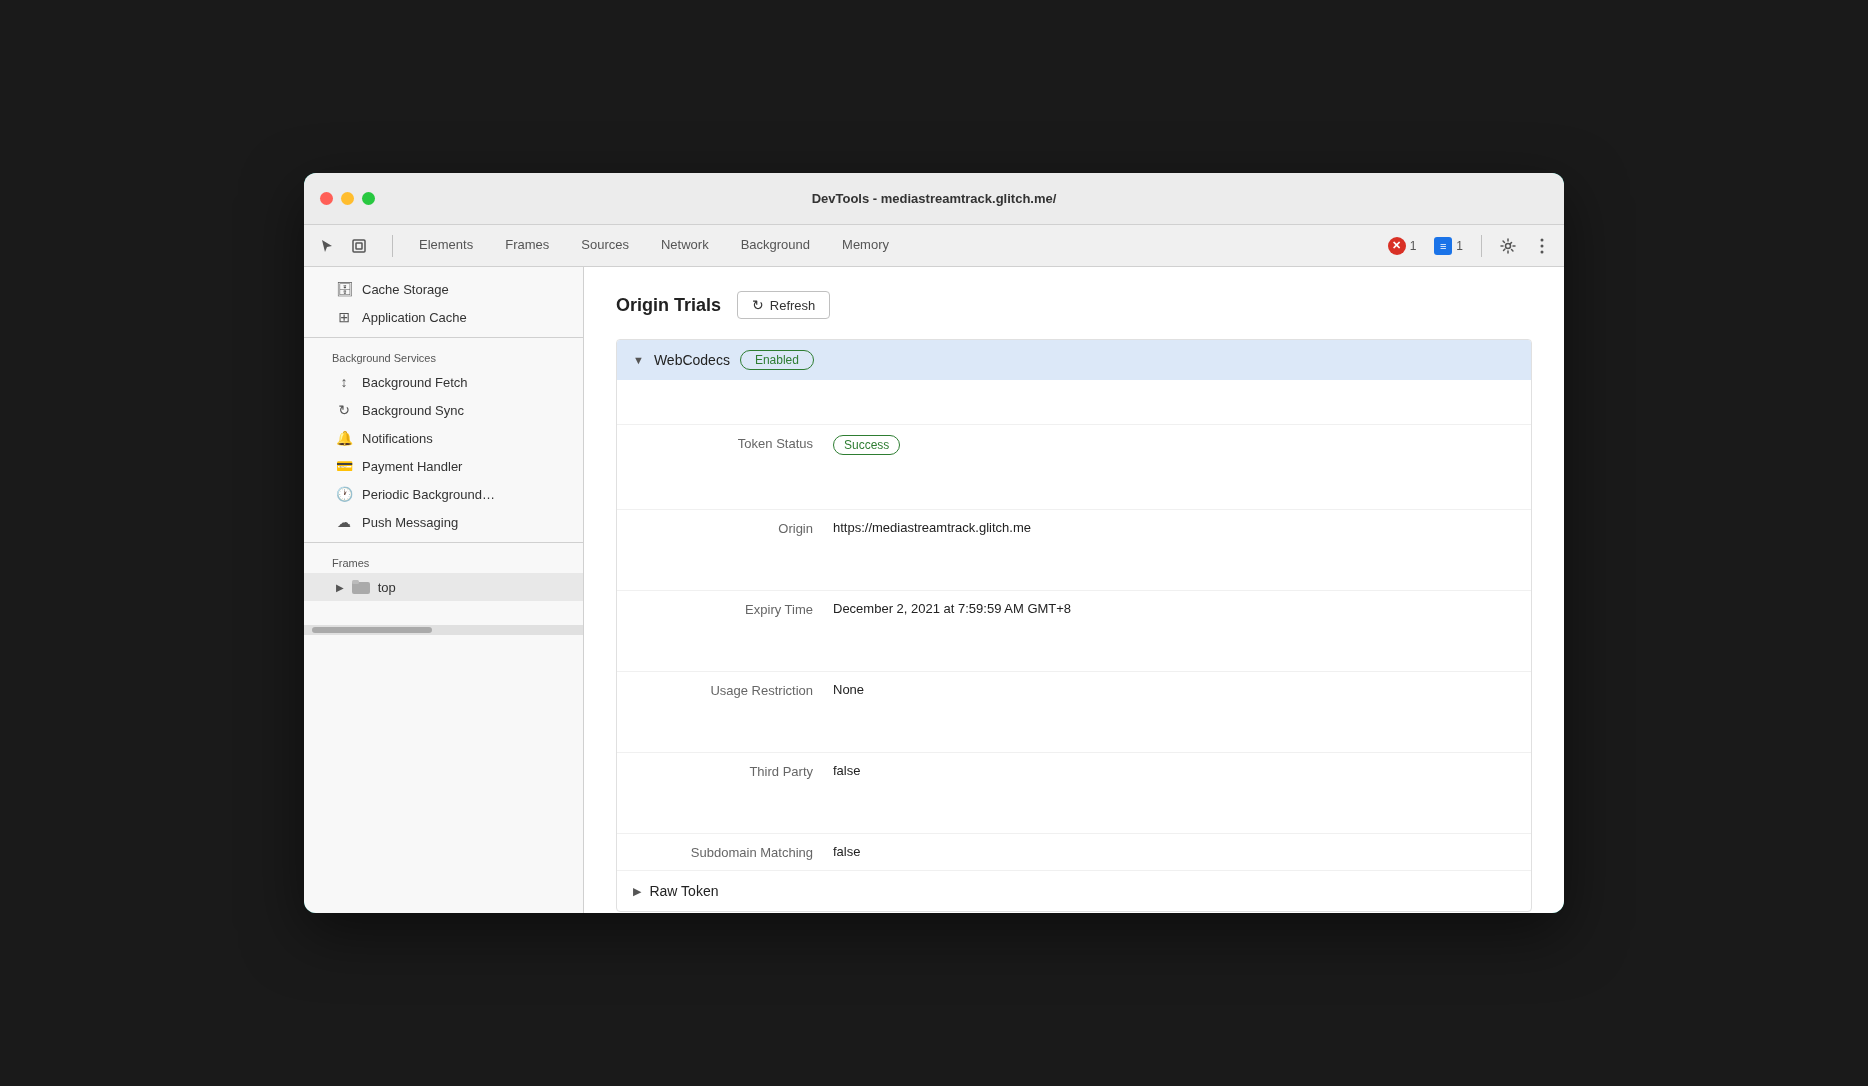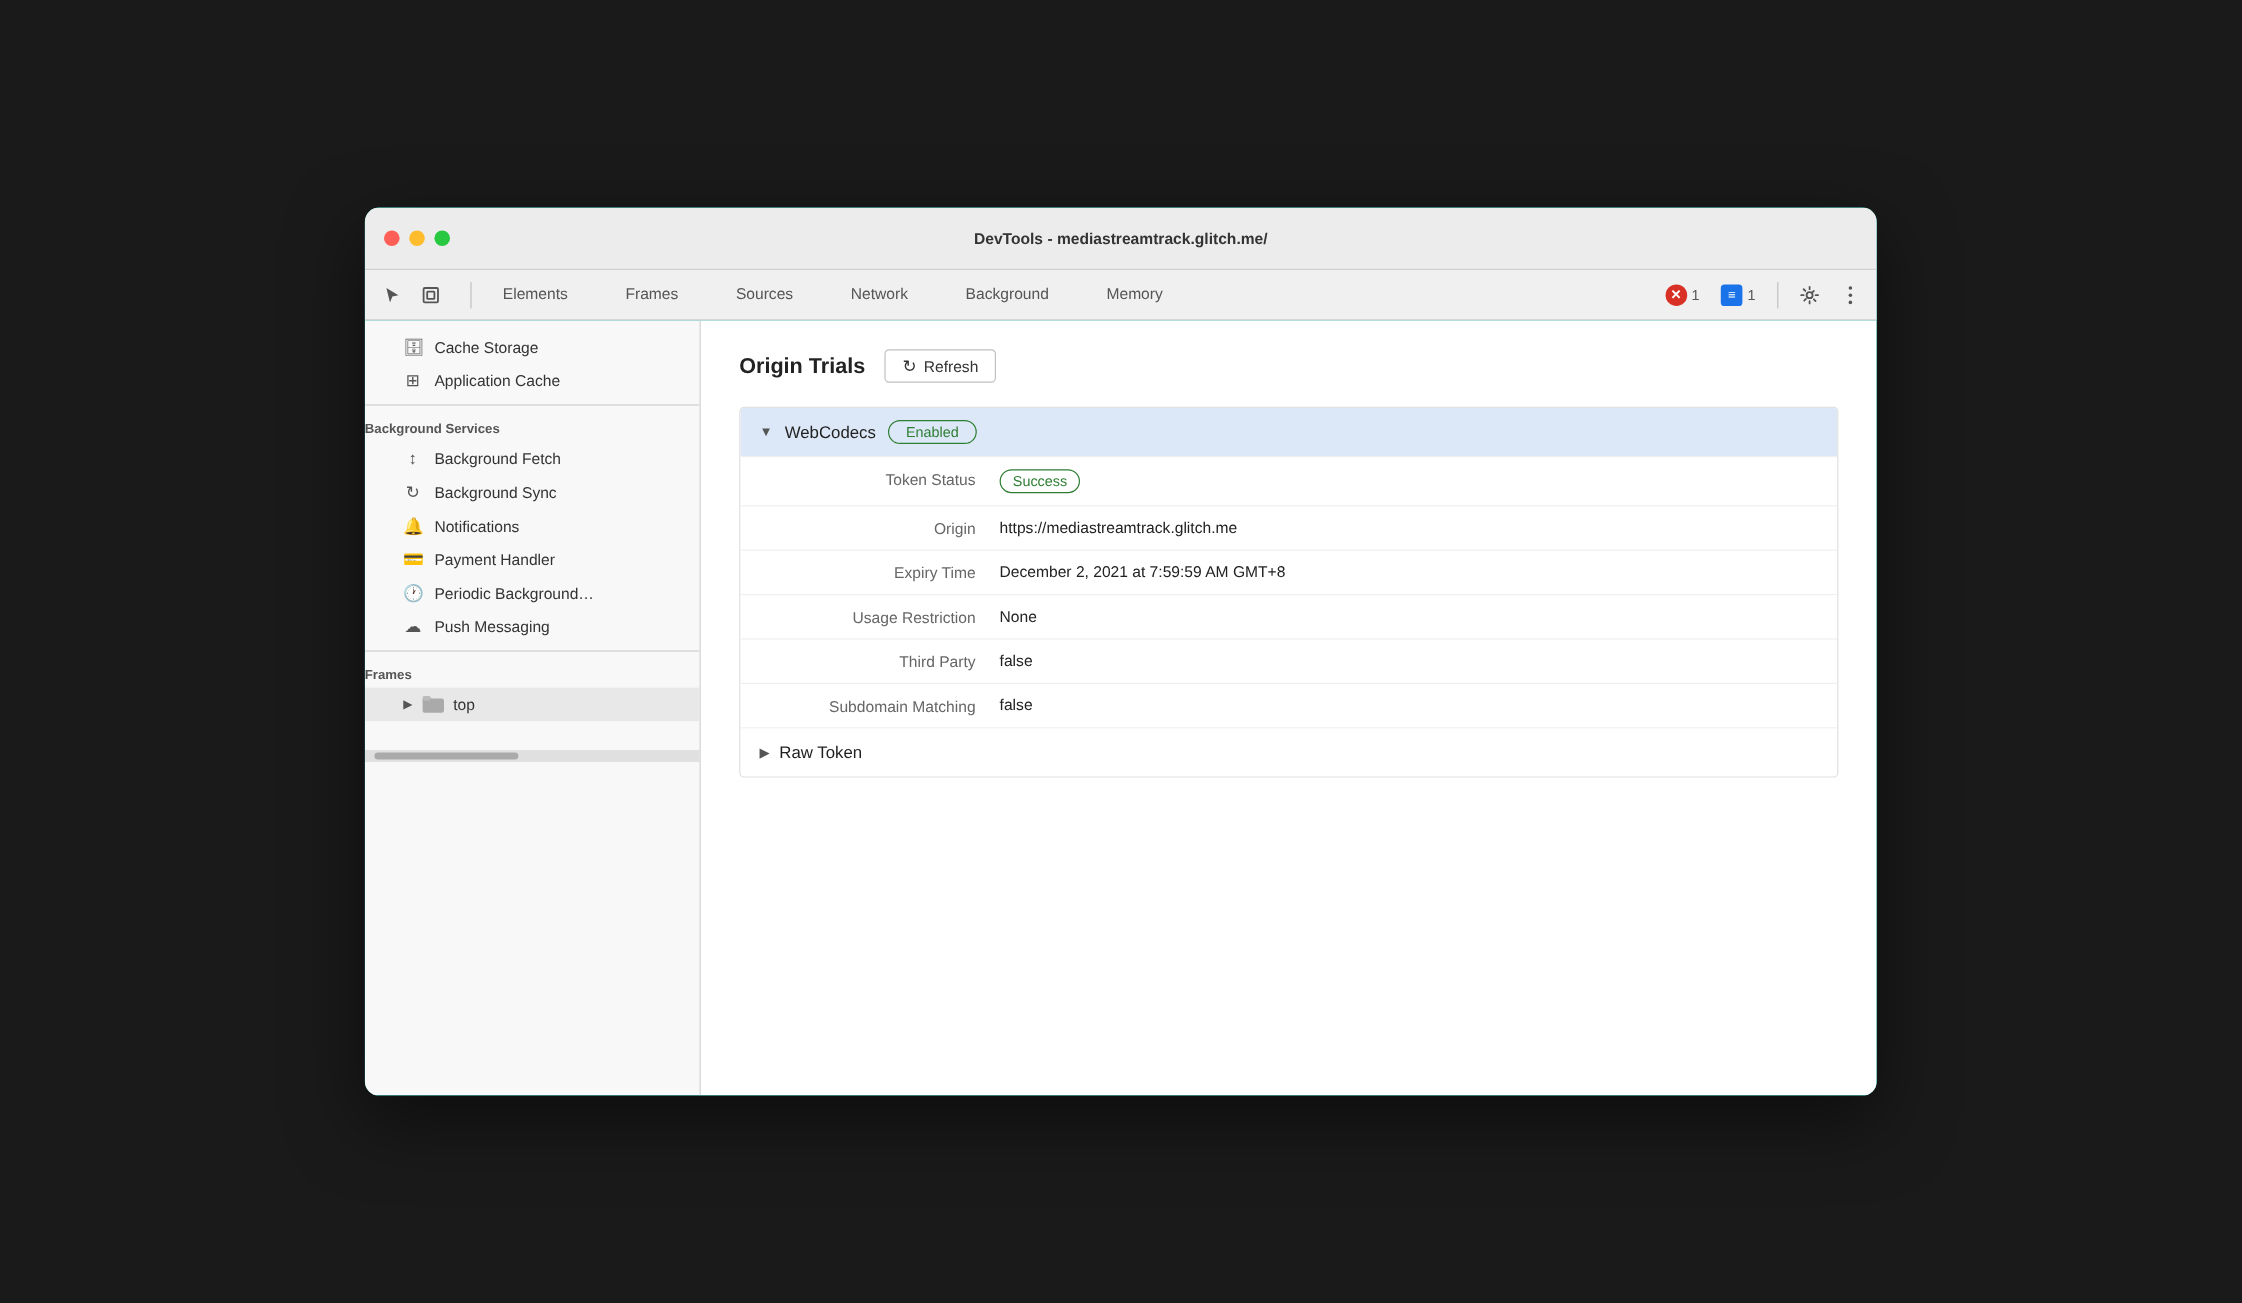--- a/index.html
+++ b/index.html
@@ -82,21 +82,21 @@
     .divider-v {
       width: 1px;
       height: 22px;
       background: #c0c0c0;
       margin: 0 6px;
     }
     .toolbar-tabs {
       display: flex;
       align-items: stretch;
       height: 100%;
-      gap: 16px;
+      gap: 0;
     }
     .toolbar-tab {
       padding: 0 16px;
       font-size: 13px;
       color: #555;
       cursor: pointer;
       display: flex;
       align-items: center;
       border-bottom: 2px solid transparent;
       white-space: nowrap;
@@ -169,23 +169,23 @@
       border-right: 1px solid #d0d0d0;
       overflow-y: auto;
       padding: 8px 0;
       flex-shrink: 0;
     }
     .sidebar-section {
       margin-bottom: 4px;
     }
     .sidebar-section-header {
       font-size: 11px;
-      font-weight: 700;
-      color: #555;
-      padding: 8px 16px 4px 0;
+      font-weight: 400;
+      color: #555;
+      padding: 8px 16px 4px 28px;
       text-transform: none;
     }
     .sidebar-item {
       display: flex;
       align-items: center;
       gap: 10px;
       padding: 6px 16px 6px 32px;
       font-size: 13px;
       color: #333;
       cursor: pointer;
@@ -291,20 +291,21 @@
       font-weight: 500;
     }
     .trial-details {
       padding: 0;
     }
     .detail-row {
       display: flex;
       align-items: flex-start;
       padding: 10px 16px;
       border-top: 1px solid #f0f0f0;
+      margin-top: 44px;
     }
     .detail-label {
       width: 200px;
       text-align: right;
       font-size: 13px;
       color: #666;
       flex-shrink: 0;
       padding-right: 20px;
       padding-top: 1px;
     }

